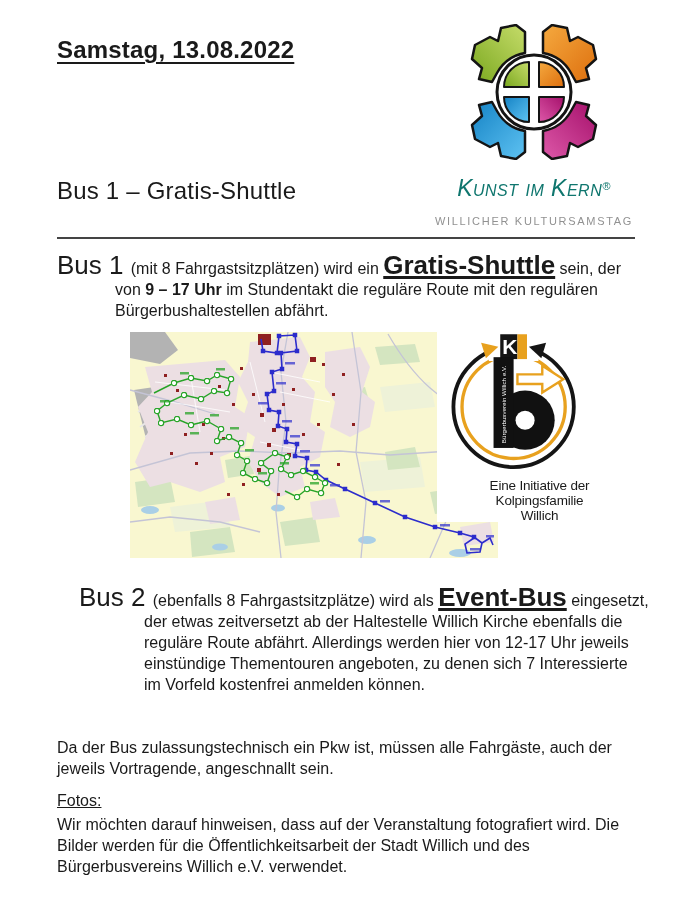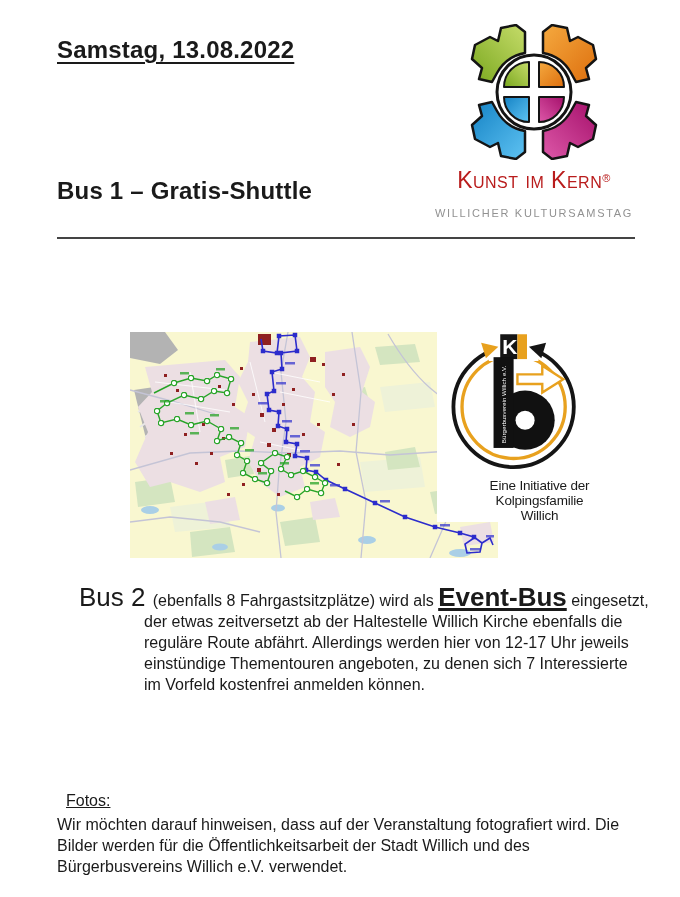--- a/index.html
+++ b/index.html
@@ -8,28 +8,28 @@
     font-family:"Liberation Sans", sans-serif; color:#1a1a1a; overflow:hidden;
   }
   .title {
     position:absolute; left:57px; top:36px;
     font-size:24px; font-weight:bold; letter-spacing:0.2px;
     text-decoration:underline; text-decoration-thickness:2px; text-underline-offset:4px;
   }
   
   .kik { position:absolute; left:428px; top:24px; width:212px; text-align:center; }
   .kik-cross { display:block; margin:0 auto; }
-  .kik-word { font-size:23px; font-variant:small-caps; letter-spacing:0.5px; color:#b91c1c; line-height:24px; margin-top:6px; }
+  .kik-word { font-size:23px; font-variant:small-caps; letter-spacing:0.5px; color:#0f766e; line-height:24px; margin-top:14px;font-style:italic; }
   .kik-reg { font-size:11px; vertical-align:6px; }
   .kik-sub { font-size:11px; letter-spacing:1.7px; color:#919191; margin-top:15px; }
 
   .intro { position:absolute; left:57px; top:97px; width:420px; font-size:16px; line-height:22px; white-space:pre-line; }
   .org-bold { font-weight:bold; text-decoration:underline; text-decoration-thickness:1.5px; }
 
-  .overview { position:absolute; left:57px; top:176px; font-size:24px; font-weight:bold; line-height:30px; letter-spacing:0.2px; }
+  .overview { position:absolute; left:57px; top:176px; font-size:24px; font-weight:normal; line-height:30px; letter-spacing:0.2px; }
 
   .rule { position:absolute; left:57px; top:237px; width:578px; border-top:2px solid #444444; }
 
   .para { font-size:16px; line-height:21px; white-space:pre-line; margin:0; }
   .big { font-size:26px; line-height:1; }
   .big-b { font-size:26px; line-height:1; font-weight:bold; text-decoration:underline; text-decoration-thickness:3px; text-underline-offset:2px; }
   .bold { font-weight:bold; }
 
   .bus1 { position:absolute; left:57px; top:252px; width:560px; padding-left:58px; text-indent:-58px; }
 
@@ -38,21 +38,21 @@
 
   .bbv { position:absolute; left:437px; top:330px; width:157px; height:192px; background:#ffffff; text-align:center; }
   .bbv svg { display:block; margin:0 auto; }
   .bbv-caption { font-size:13.5px; line-height:15px; color:#1a1a1a; letter-spacing:-0.2px;padding-left:48px; }
 
   .bus2 { position:absolute; left:57px; top:584px; width:620px;margin-left:22px; }
   .bus2 .p1 { padding-left:65px; text-indent:-65px; }
   .bus2 .p2 { padding-left:65px; }
 
   .seatbelt { position:absolute; left:57px; top:737px; width:610px; }
-  .fotos-h { position:absolute; left:57px; top:792px; font-size:16px; text-decoration:underline;margin-left:9px; }
+  .fotos-h { position:absolute; left:57px; top:792px; font-size:16px; text-decoration:underline; }
   .fotos-b { position:absolute; left:57px; top:814px; width:612px; }
 
   .road { stroke:#c4c4d6; stroke-width:1.3; fill:none; }
   .street { stroke:#ffffff; stroke-width:0.8; fill:none; }
   .route-blue { stroke:#2c2ccc; stroke-width:1.6; fill:none; }
   .route-green { stroke:#28a428; stroke-width:1.4; fill:none; }
 </style>
 </head>
 <body>
 
@@ -100,20 +100,23 @@
     <div class="kik-sub">WILLICHER KULTURSAMSTAG</div>
   </div>
 
 
   <div class="overview">
     <div>Bus 1 – Gratis-Shuttle</div>
   </div>
 
   <div class="rule"></div>
 
+  <p class="bus1 para"><span class="big">Bus 1 </span><span>(mit 8 Fahrgastsitzplätzen) wird ein </span><span class="big-b">Gratis-Shuttle</span><span> sein, der
+von </span><span class="bold">9 – 17 Uhr</span><span> im Stundentakt die reguläre Route mit den regulären
+Bürgerbushaltestellen abfährt.</span></p>
 
   <div class="map-wrap">
     <svg viewBox="0 0 368 226" xmlns="http://www.w3.org/2000/svg">
       <defs>
         <marker id="mBlue" markerWidth="4" markerHeight="4" refX="2" refY="2">
           <rect x="0.6" y="0.6" width="2.8" height="2.8" fill="#2c2ccc"></rect>
         </marker>
         <marker id="mGreen" markerWidth="5" markerHeight="5" refX="2.5" refY="2.5">
           <circle cx="2.5" cy="2.5" r="1.9" fill="#ffffff" stroke="#28a428" stroke-width="0.9"></circle>
         </marker>
@@ -279,19 +282,21 @@
   </div>
 
   <div class="bus2">
     <p class="para p1"><span class="big">Bus 2 </span><span>(ebenfalls 8 Fahrgastsitzplätze) wird als </span><span class="big-b">Event-Bus</span><span> eingesetzt,
 der etwas zeitversetzt ab der Haltestelle Willich Kirche ebenfalls die
 reguläre Route abfährt. Allerdings werden hier von 12-17 Uhr jeweils
 einstündige Thementouren angeboten, zu denen sich 7 Interessierte
 im Vorfeld kostenfrei anmelden können.</span></p>
   </div>
 
+  <p class="seatbelt para">Da der Bus zulassungstechnisch ein Pkw ist, müssen alle Fahrgäste, auch der
+jeweils Vortragende, angeschnallt sein.</p>
 
   <div class="fotos-h">Fotos:</div>
   <p class="fotos-b para">Wir möchten darauf hinweisen, dass auf der Veranstaltung fotografiert wird. Die
 Bilder werden für die Öffentlichkeitsarbeit der Stadt Willich und des
 Bürgerbusvereins Willich e.V. verwendet.</p>
 
 </div>
 
 </body></html>

